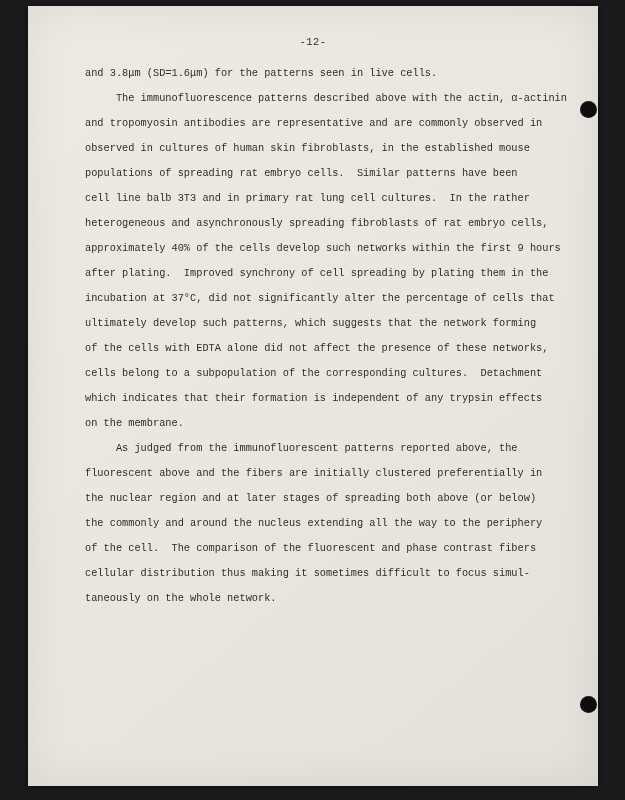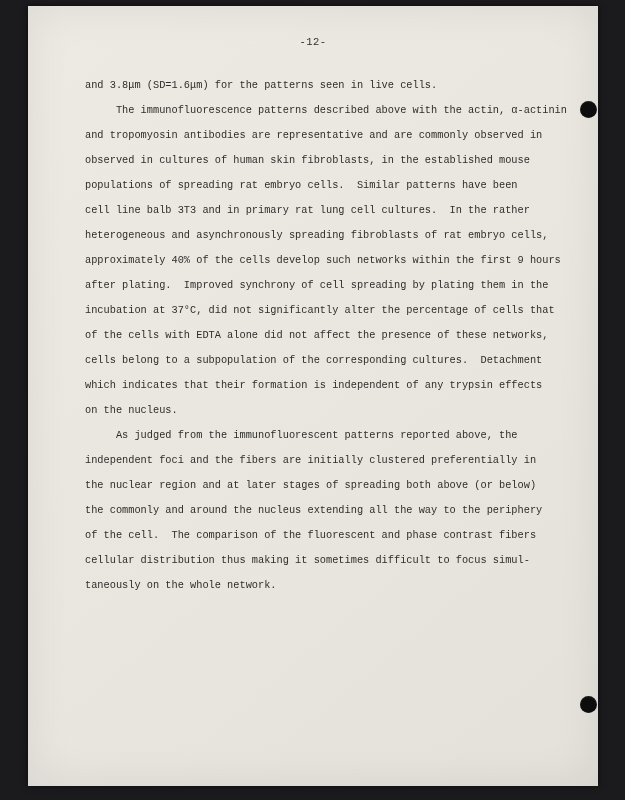--- a/index.html
+++ b/index.html
@@ -26,21 +26,21 @@
     left: 0;
     width: 100%;
     text-align: center;
     font-size: 10.5px;
     letter-spacing: 0.5px;
     color: #2e2d29;
   }
   .body-text {
     position: absolute;
     left: 57px;
-    top: 67px;
+    top: 55px;
     color: #2e2d29;
     font-size: 10.3px;
   }
   .line {
     white-space: pre;
     line-height: 25px;
     height: 25px;
   }
   .hole {
     position: absolute;
@@ -63,26 +63,27 @@
       <div class="line">and 3.8μm (SD=1.6μm) for the patterns seen in live cells.</div>
       <div class="line">     The immunofluorescence patterns described above with the actin, α-actinin</div>
       <div class="line">and tropomyosin antibodies are representative and are commonly observed in</div>
       <div class="line">observed in cultures of human skin fibroblasts, in the established mouse</div>
       <div class="line">populations of spreading rat embryo cells.  Similar patterns have been</div>
       <div class="line">cell line balb 3T3 and in primary rat lung cell cultures.  In the rather</div>
       <div class="line">heterogeneous and asynchronously spreading fibroblasts of rat embryo cells,</div>
       <div class="line">approximately 40% of the cells develop such networks within the first 9 hours</div>
       <div class="line">after plating.  Improved synchrony of cell spreading by plating them in the</div>
       <div class="line">incubation at 37°C, did not significantly alter the percentage of cells that</div>
+      <div class="line">ultimately develop such patterns, which suggests that the network forming</div>
       <div class="line">of the cells with EDTA alone did not affect the presence of these networks,</div>
       <div class="line">cells belong to a subpopulation of the corresponding cultures.  Detachment</div>
       <div class="line">which indicates that their formation is independent of any trypsin effects</div>
-      <div class="line">on the nucleus.</div>
+      <div class="line">on the membrane.</div>
       <div class="line">     As judged from the immunofluorescent patterns reported above, the</div>
-      <div class="line">independent foci and the fibers are initially clustered preferentially in</div>
+      <div class="line">fluorescent above and the fibers are initially clustered preferentially in</div>
       <div class="line">the nuclear region and at later stages of spreading both above (or below)</div>
       <div class="line">the commonly and around the nucleus extending all the way to the periphery</div>
       <div class="line">of the cell.  The comparison of the fluorescent and phase contrast fibers</div>
       <div class="line">cellular distribution thus making it sometimes difficult to focus simul-</div>
       <div class="line">taneously on the whole network.</div>
     </div>
     <div class="hole hole-top"></div>
     <div class="hole hole-bottom"></div>
   </div>
 </div>

